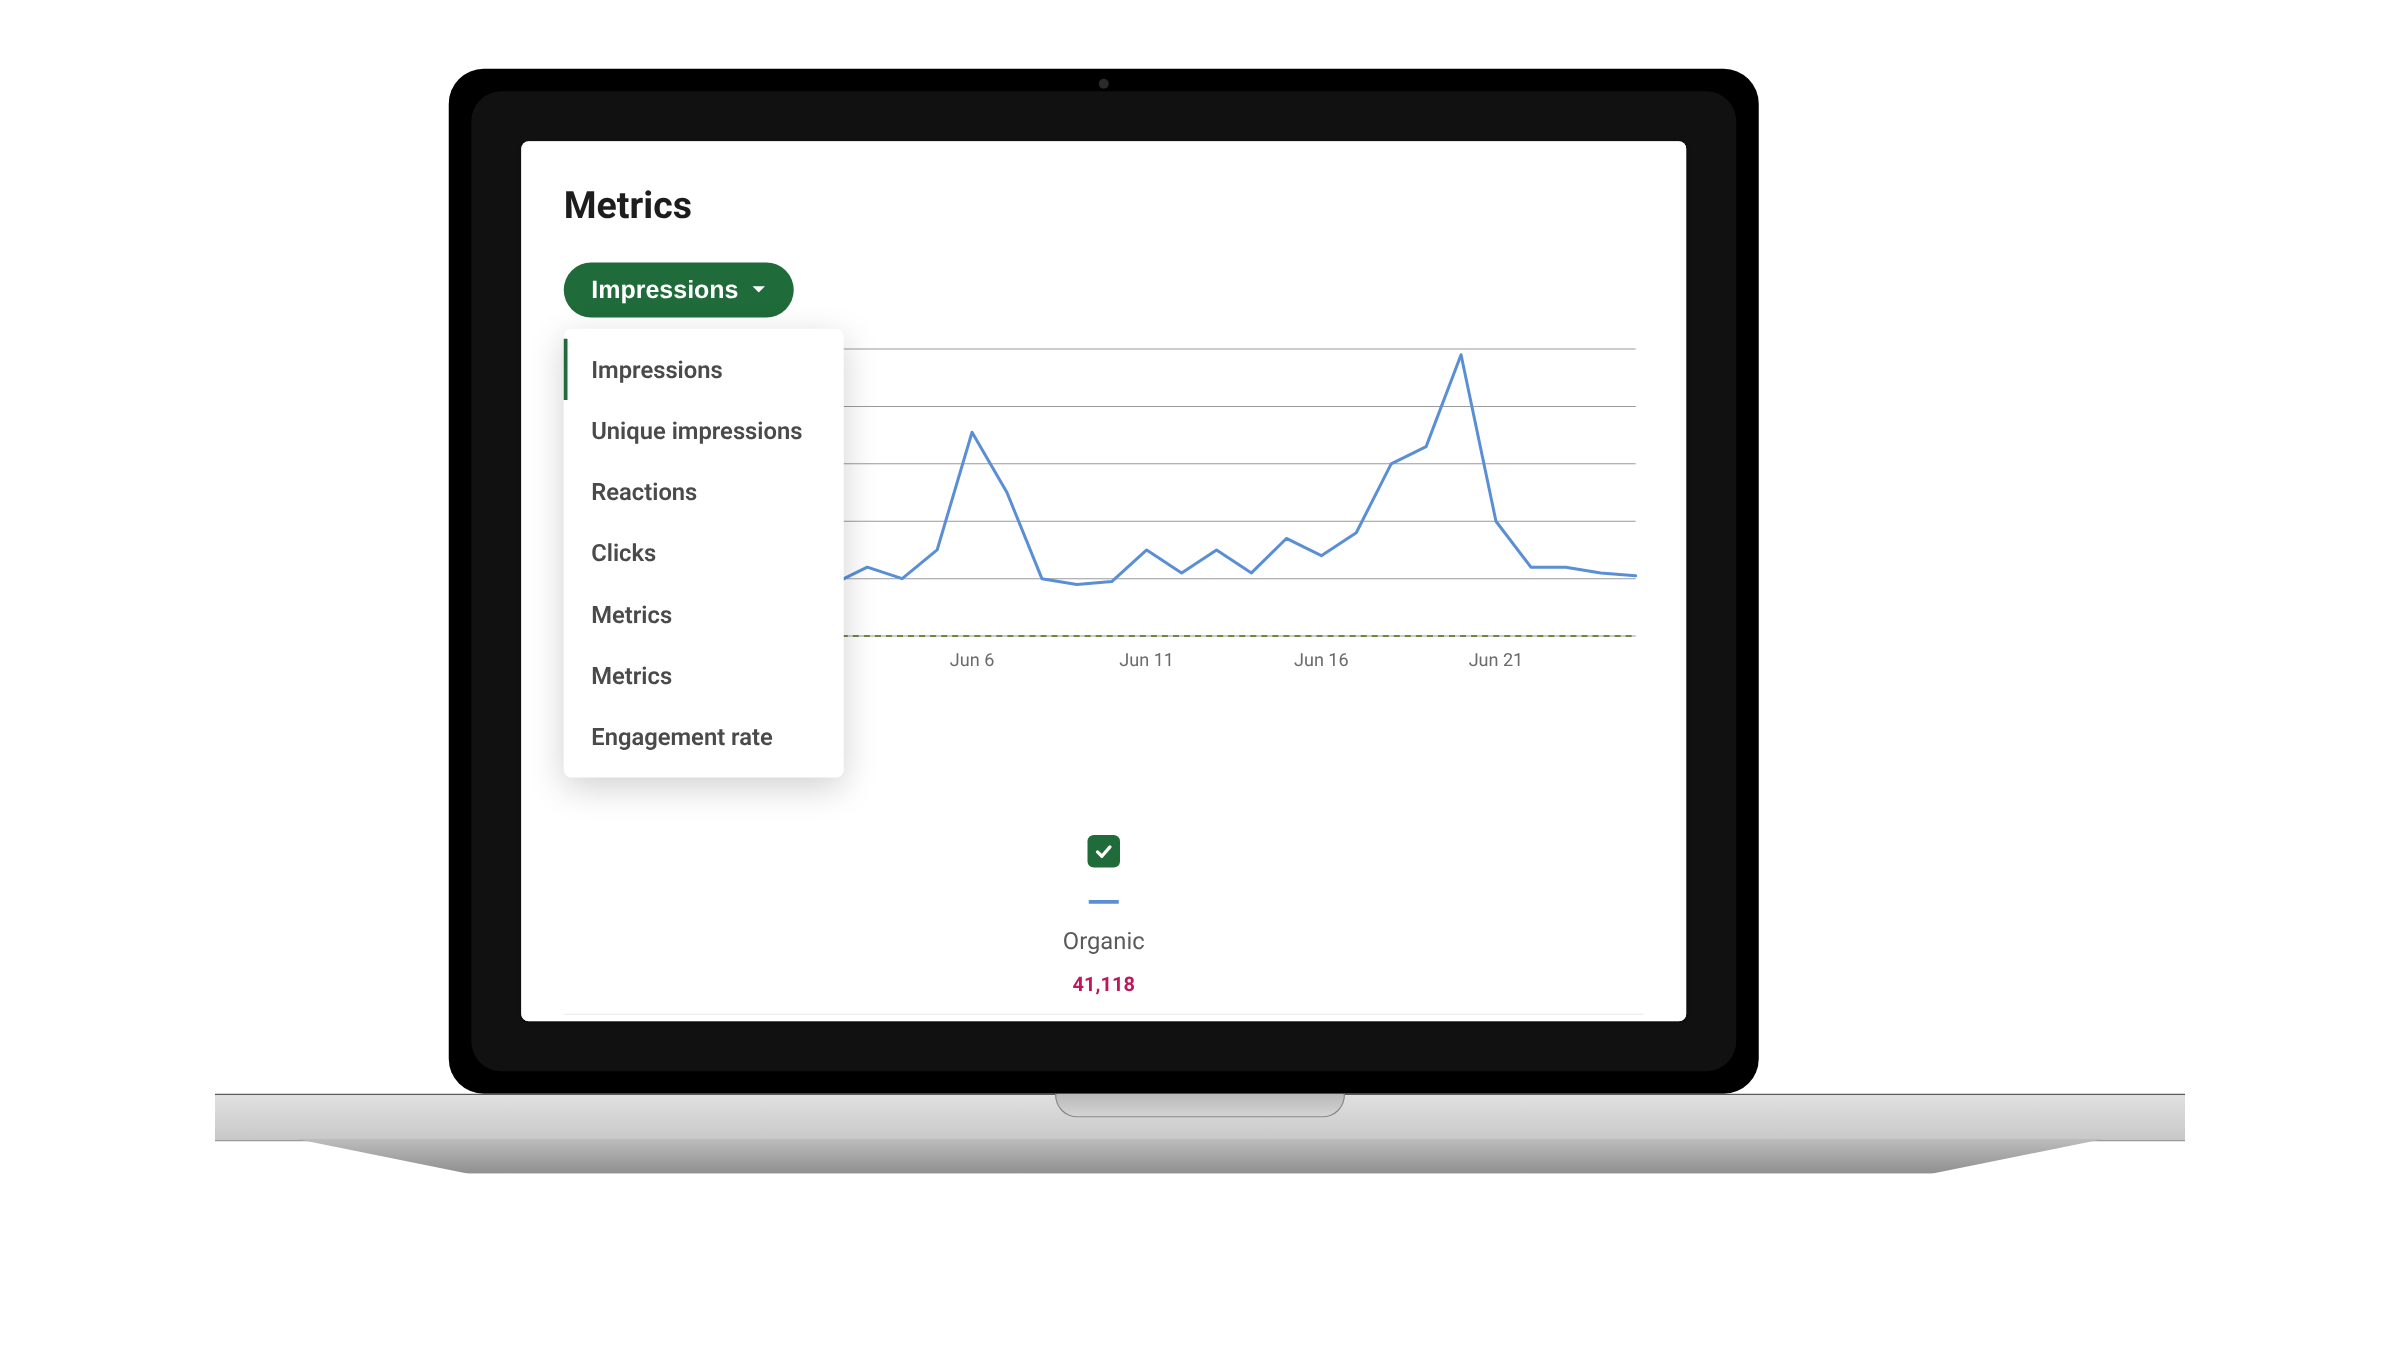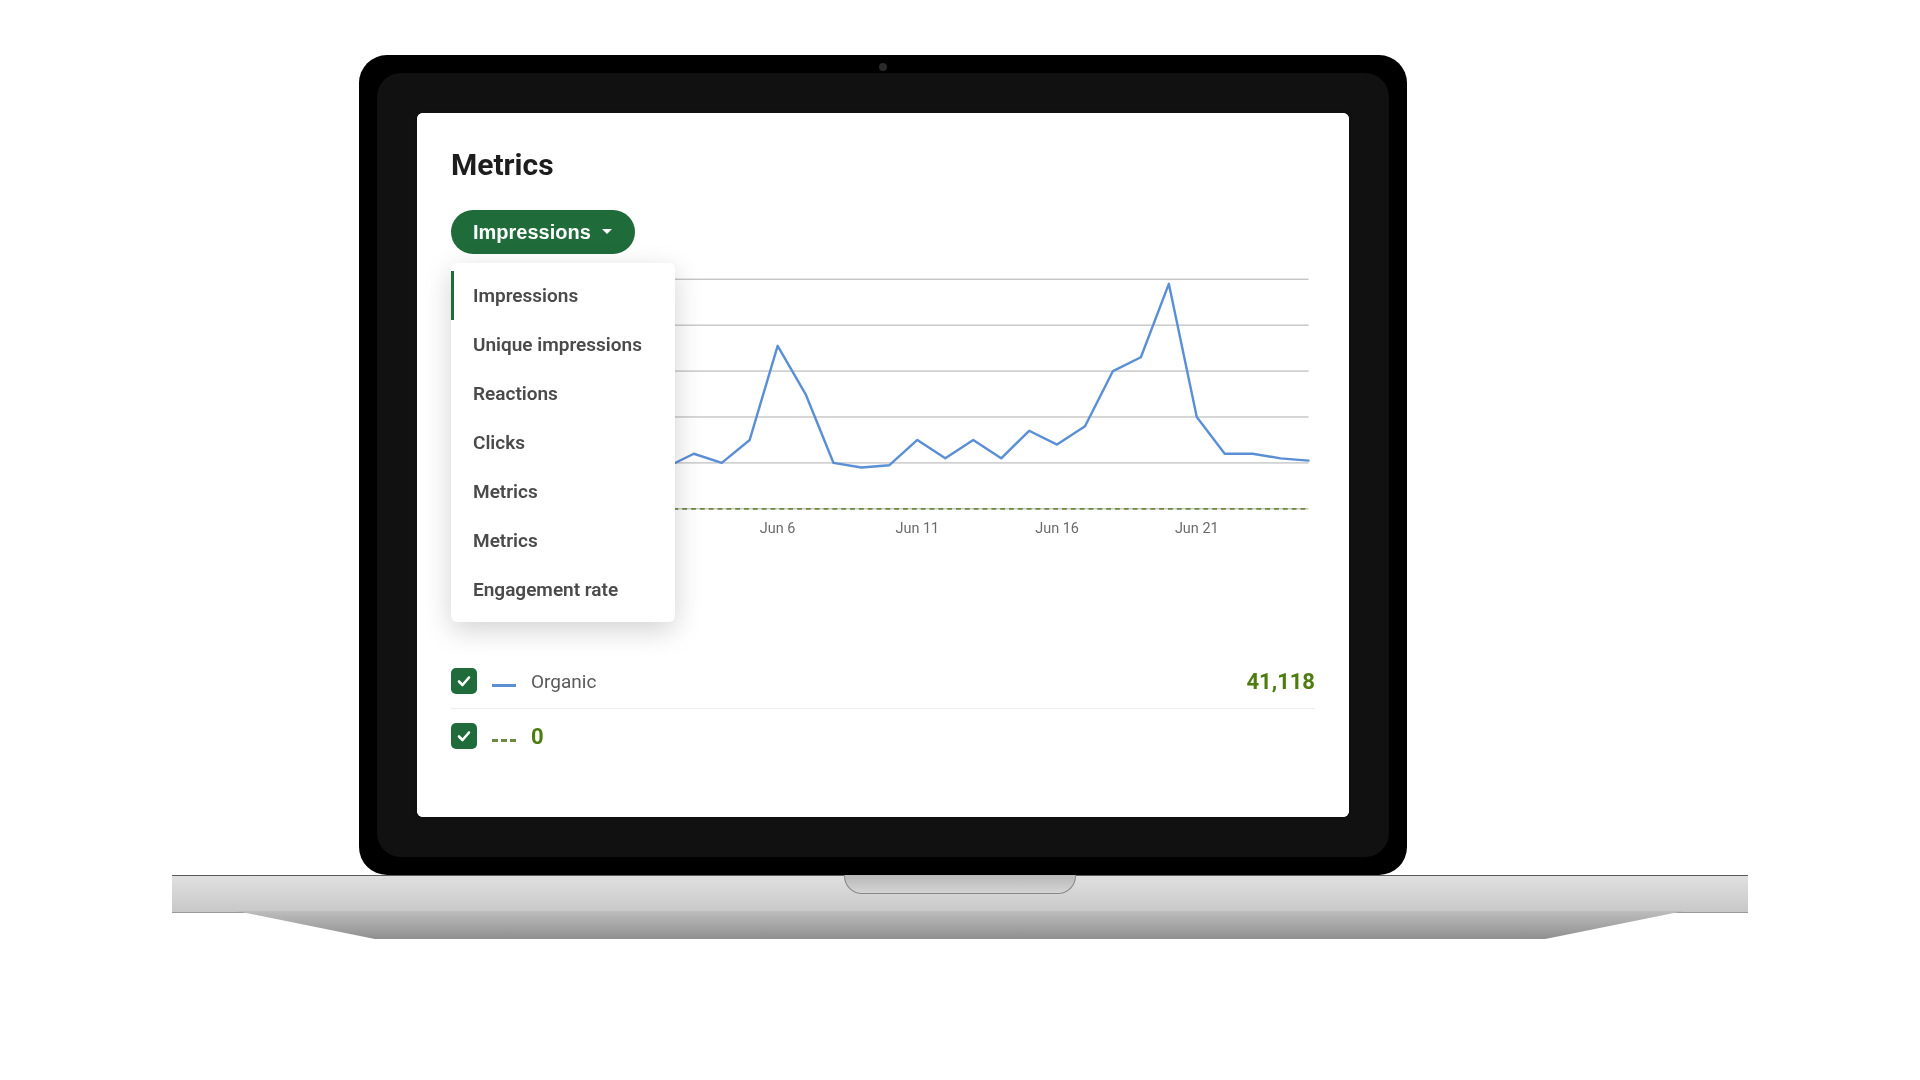--- a/index.html
+++ b/index.html
@@ -24,28 +24,28 @@
   
   .chart-wrap{position:relative;margin-top:22px;height:332px;}
   svg.chart{position:absolute;inset:0;}
   .gridline{stroke:#9a9a9a;stroke-width:1;}
   .organic-line{fill:none;stroke:#5a8fd6;stroke-width:3;stroke-linejoin:round;stroke-linecap:round;}
   .sponsored-line{fill:none;stroke:#6b8a40;stroke-width:2;stroke-dasharray:6 5;}
   .xlabel{font-size:18px;fill:#6b6b6b;}
   
   .legend{margin-top:46px;}
   .legend-row{display:flex;align-items:center;gap:14px;padding:14px 0;border-top:1px solid #eee;}
-  .legend-row:first-child{border-top:none;}
+  .legend-row:first-child{border-top:none;flex-direction:column;}
   .cb{width:26px;height:26px;border-radius:5px;background:#1f6b3a;display:flex;align-items:center;justify-content:center;}
   .cb svg{display:block;}
   .swatch{width:26px;text-align:center;}
   .swatch .solid{display:inline-block;width:24px;height:3px;background:#5a8fd6;}
   .swatch .dashed{display:inline-block;width:24px;height:0;border-top:3px dashed #6b8a40;}
   .legend-label{font-size:19px;color:#5a5a5a;flex:1;}
-  .legend-value{font-size:22px;font-weight:700;color:#4d7c0f;}
+  .legend-value{font-size:16px;font-weight:700;color:#be185d;}
   
   .base{position:absolute;left:-176px;right:-176px;bottom:0;height:88px;}
   .base .plate{position:absolute;left:0;right:0;top:0;height:36px;background:linear-gradient(#e0e0e0,#c8c8c8);border-top:1px solid #5a5a5a;border-bottom:1px solid #9a9a9a;}
   .base .foot{position:absolute;left:18px;right:18px;top:36px;height:28px;background:linear-gradient(#bdbdbd,#8f8f8f);clip-path:polygon(3% 0,97% 0,88% 100%,12% 100%);}
   .base .notch{position:absolute;left:50%;top:0;transform:translateX(-50%);width:230px;height:18px;background:linear-gradient(#b8b8b8,#d4d4d4);border-bottom-left-radius:18px;border-bottom-right-radius:18px;border:1px solid #888;border-top:none;}
 </style>
 </head>
 <body>
 
 <div class="stage">

